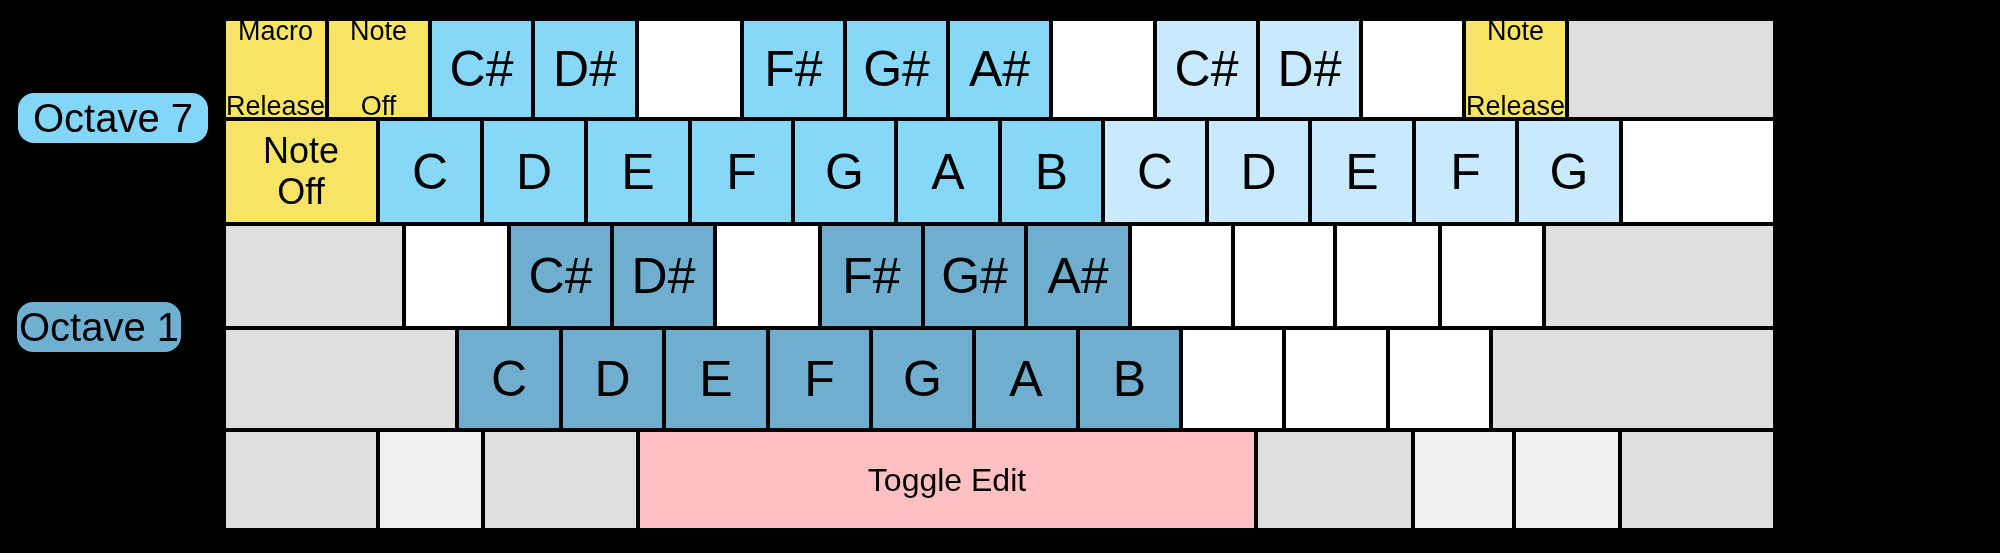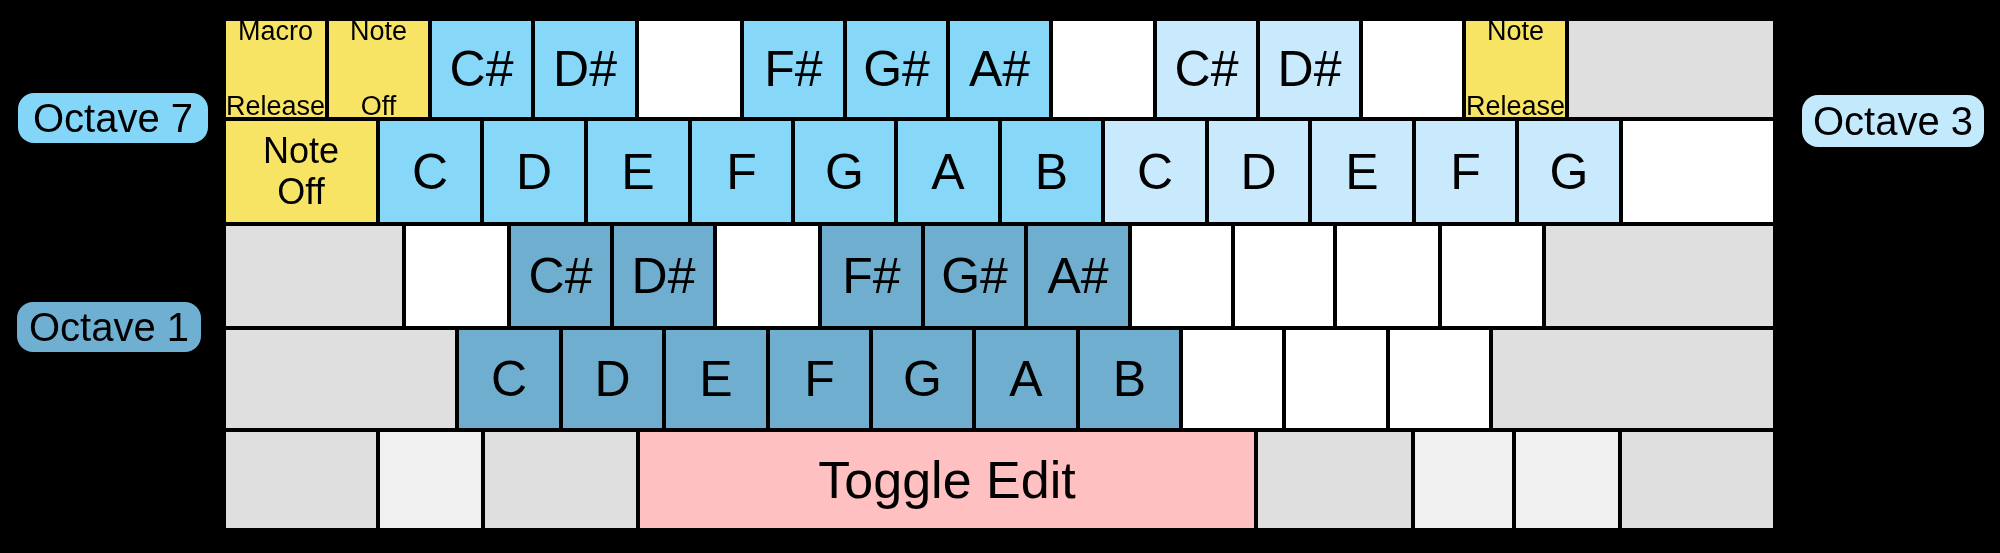--- a/index.html
+++ b/index.html
@@ -19,39 +19,38 @@
     flex-direction:column;
     align-items:center;
     justify-content:center;
     color:#000;
     text-align:center;
     white-space:nowrap;
   }
   .s-note{font-size:50px;}
   .s-sm{font-size:27px;line-height:1.18;gap:43px;}
   .s-tab{font-size:36px;line-height:1.12;}
-  .s-toggle{font-size:52px;}
+  .s-toggle{font-size:32px;}
   .pill{
     position:absolute;
     box-sizing:border-box;
     border-radius:16px;
     display:flex;
     align-items:center;
     justify-content:center;
     font-size:40px;
     color:#000;
   }
 </style>
 </head>
 <body>
 
 <div class="board">
   <div class="pill" style="left: 18px; top: 93px; width: 190px; height: 50px; background: rgb(132, 214, 248);">Octave 7</div>
-  <div class="pill" style="left: 1802px; top: 95px; width: 182px; height: 52px; background: rgb(195, 233, 253);">Octave 3</div>
-  <div class="pill" style="left: 17px; top: 302px; width: 184px; height: 50px; background: rgb(111, 175, 209);">Octave 1</div>
+  <div class="pill" style="left: 17px; top: 302px; width: 164px; height: 50px; background: rgb(111, 175, 209);">Octave 1</div>
   <div>
       <div class="key s-sm" style="left: 224px; top: 19px; width: 103px; height: 100px; background: rgb(248, 228, 100);">
         <div>Macro</div>
         <div>Release</div>
       </div>
       <div class="key s-sm" style="left: 327px; top: 19px; width: 103px; height: 100px; background: rgb(248, 228, 100);">
         <div>Note</div>
         <div>Off</div>
       </div>
       <div class="key s-note" style="left: 430px; top: 19px; width: 103px; height: 100px; background: rgb(135, 215, 248);">

